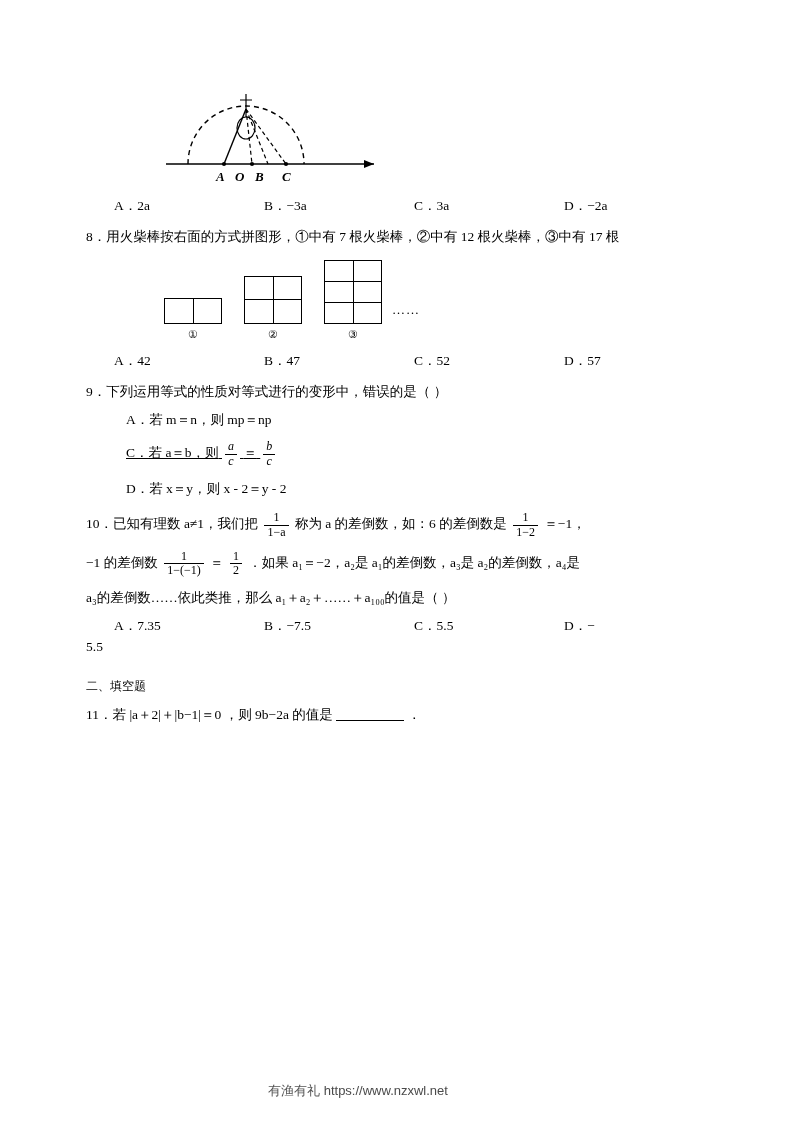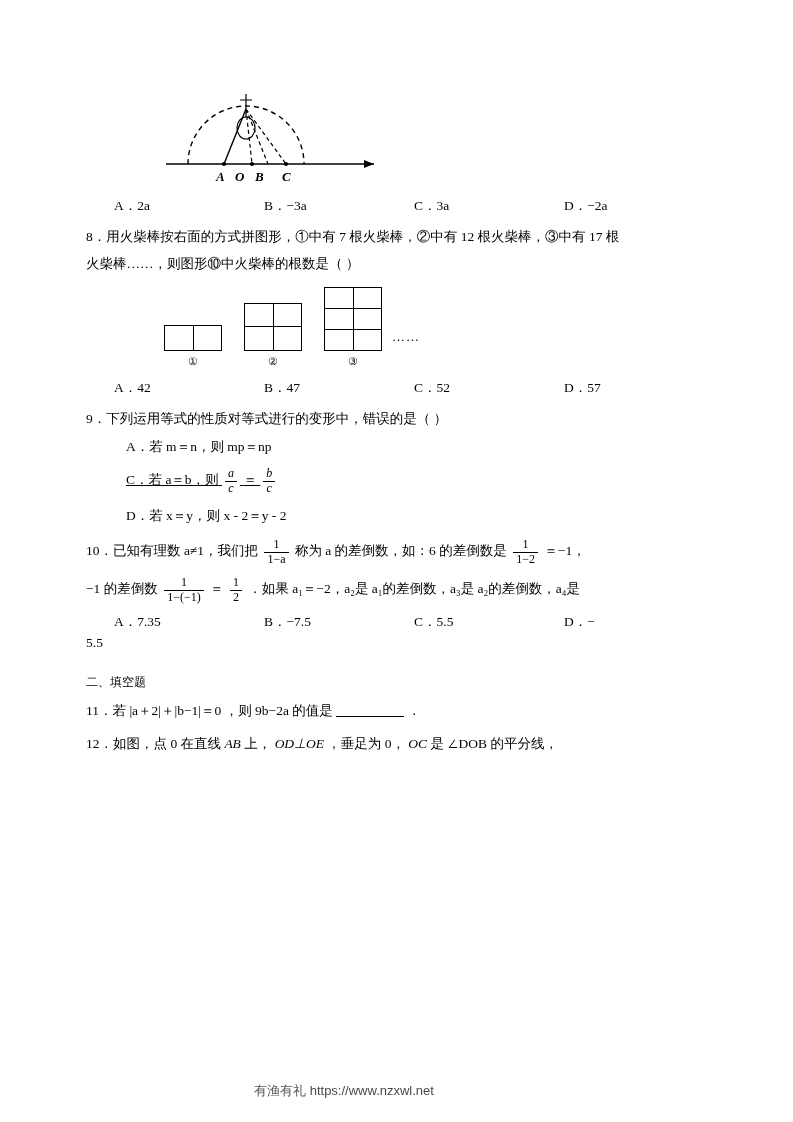--- a/index.html
+++ b/index.html
@@ -104,21 +104,21 @@
     text-align: center;
   }
   .dots {
     position: absolute;
     font-size: 13px;
     letter-spacing: 1px;
   }
 
   .footer {
     position: absolute;
-    left: 4px;
+    left: 18px;
     top: 1082px;
     width: 680px;
     text-align: center;
     font-size: 13px;
     color: #4a4a4a;
     font-family: "Liberation Sans", sans-serif;
   }
   .footer .mark { color: #555; }
   .sec-title {
     font-size: 12px;
@@ -165,21 +165,20 @@
     <div class="opts">
       <div class="opt">A．2a</div>
       <div class="opt">B．−3a</div>
       <div class="opt">C．3a</div>
       <div class="opt">D．−2a</div>
     </div>
 
     <div class="spacer12"></div>
 
     <div class="q-line" style="margin-left:-10px;">8．用火柴棒按右面的方式拼图形，①中有 7 根火柴棒，②中有 12 根火柴棒，③中有 17 根</div>
-    <div class="q-line" style="margin-left:-10px; margin-top:6px;">火柴棒……，则图形⑩中火柴棒的根数是（      ）</div>
 
     <div class="fig-match">
 
       <div class="grid" style="left:20px; top:40px; width:58px; height:26px;"></div>
       <div class="gl" style="left:49px; top:40px; width:1.4px; height:26px;"></div>
 
       <div class="grid" style="left:100px; top:18px; width:58px; height:48px;"></div>
       <div class="gl" style="left:129px; top:18px; width:1.4px; height:48px;"></div>
       <div class="gl" style="left:100px; top:41px; width:58px; height:1.4px;"></div>
 
@@ -243,20 +242,21 @@
         <span class="den">1−(−1)</span>
       </span>
       <span>＝</span>
       <span class="frac">
         <span class="num">1</span>
         <span class="den">2</span>
       </span>
       <span>．如果 a₁＝−2，a₂是 a₁的差倒数，a₃是 a₂的差倒数，a₄是</span>
     </div>
 
+    <div class="q-line" style="margin-left:-10px; margin-top:10px;">a₃的差倒数……依此类推，那么 a₁＋a₂＋……＋a₁₀₀的值是（      ）</div>
 
     <div class="opts" style="margin-top:8px;">
       <div class="opt">A．7.35</div>
       <div class="opt">B．−7.5</div>
       <div class="opt">C．5.5</div>
       <div class="opt">D．−</div>
     </div>
     <div class="q-line" style="margin-left:-10px; margin-top:2px;">5.5</div>
 
     <div class="spacer8"></div>
@@ -264,29 +264,20 @@
     <div class="sec-title" style="margin-left:-10px;">二、填空题</div>
 
     <div class="q-line" style="margin-left:-10px; margin-top:10px;">
       <span>11．若</span>
       <span>|a＋2|＋|b−1|＝0</span>
       <span>，则 9b−2a 的值是</span>
       <span class="blank" style="width:68px;"></span>
       <span>．</span>
     </div>
 
-    <div class="q-line" style="margin-left:-10px; margin-top:12px;">
-      <span>12．如图，点 0 在直线</span>
-      <span class="ital">AB</span>
-      <span>上，</span>
-      <span class="ital">OD⊥OE</span>
-      <span>，垂足为 0，</span>
-      <span class="ital">OC</span>
-      <span>是 ∠DOB 的平分线，</span>
-    </div>
 
   </div>
 
   <div class="footer">
     <span class="mark">有渔有礼</span>
     <span>https://www.nzxwl.net</span>
   </div>
 
 </div>
 

